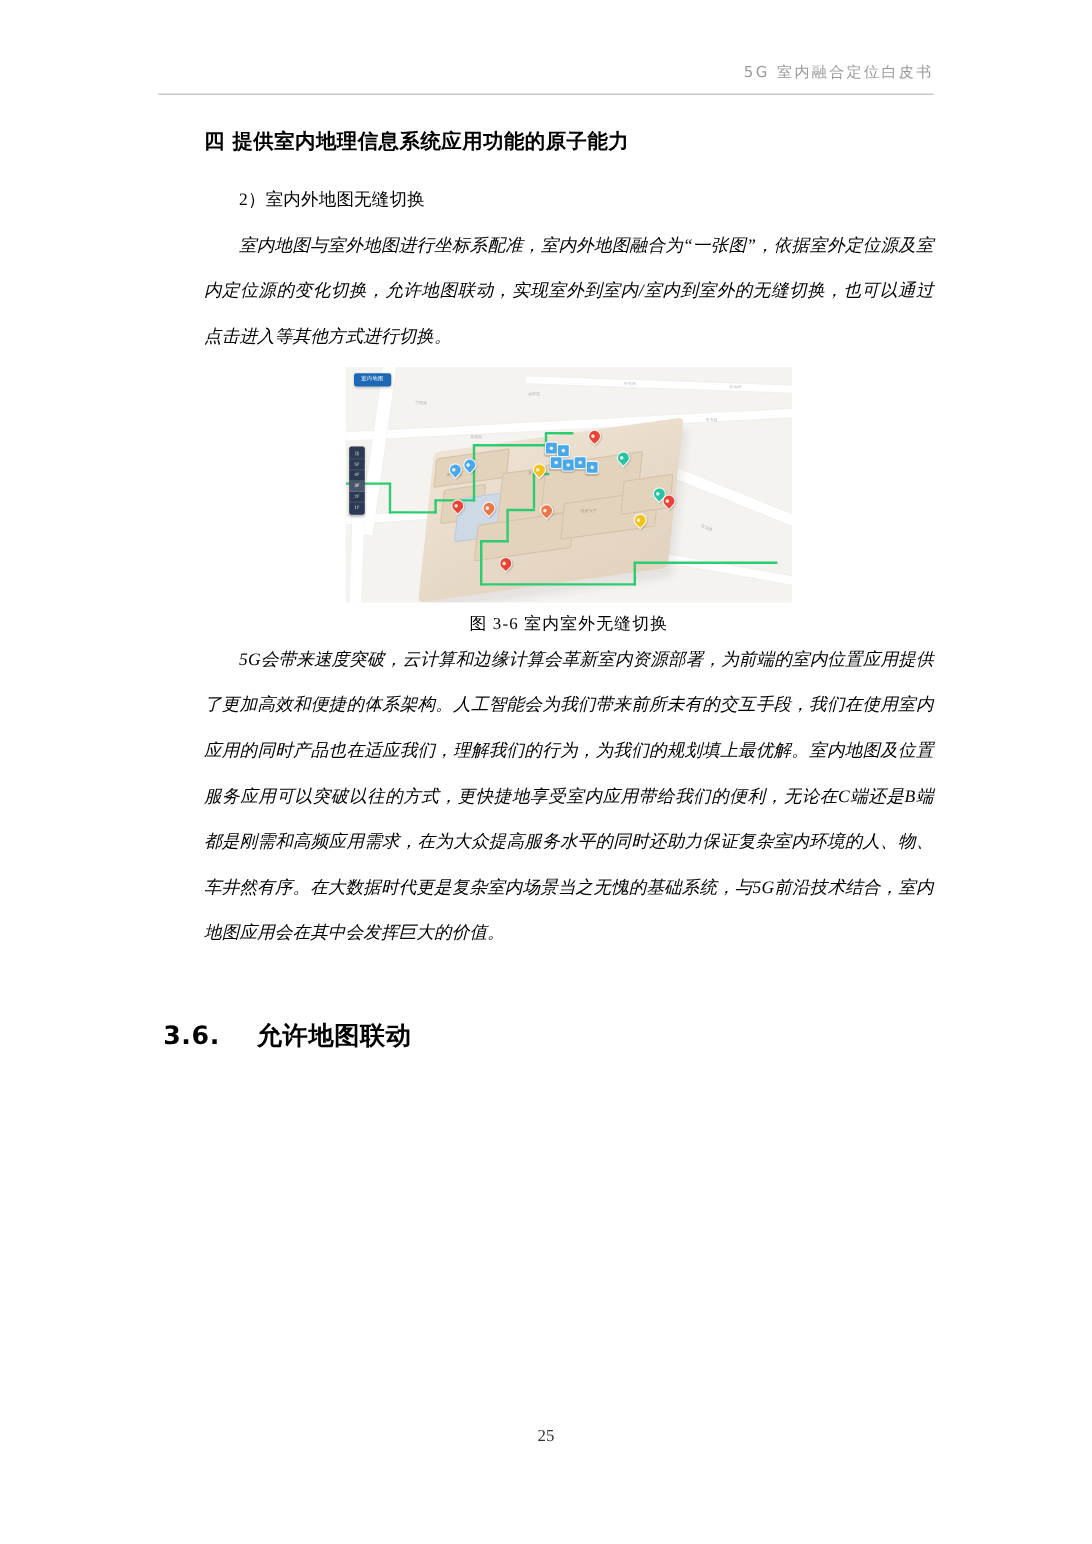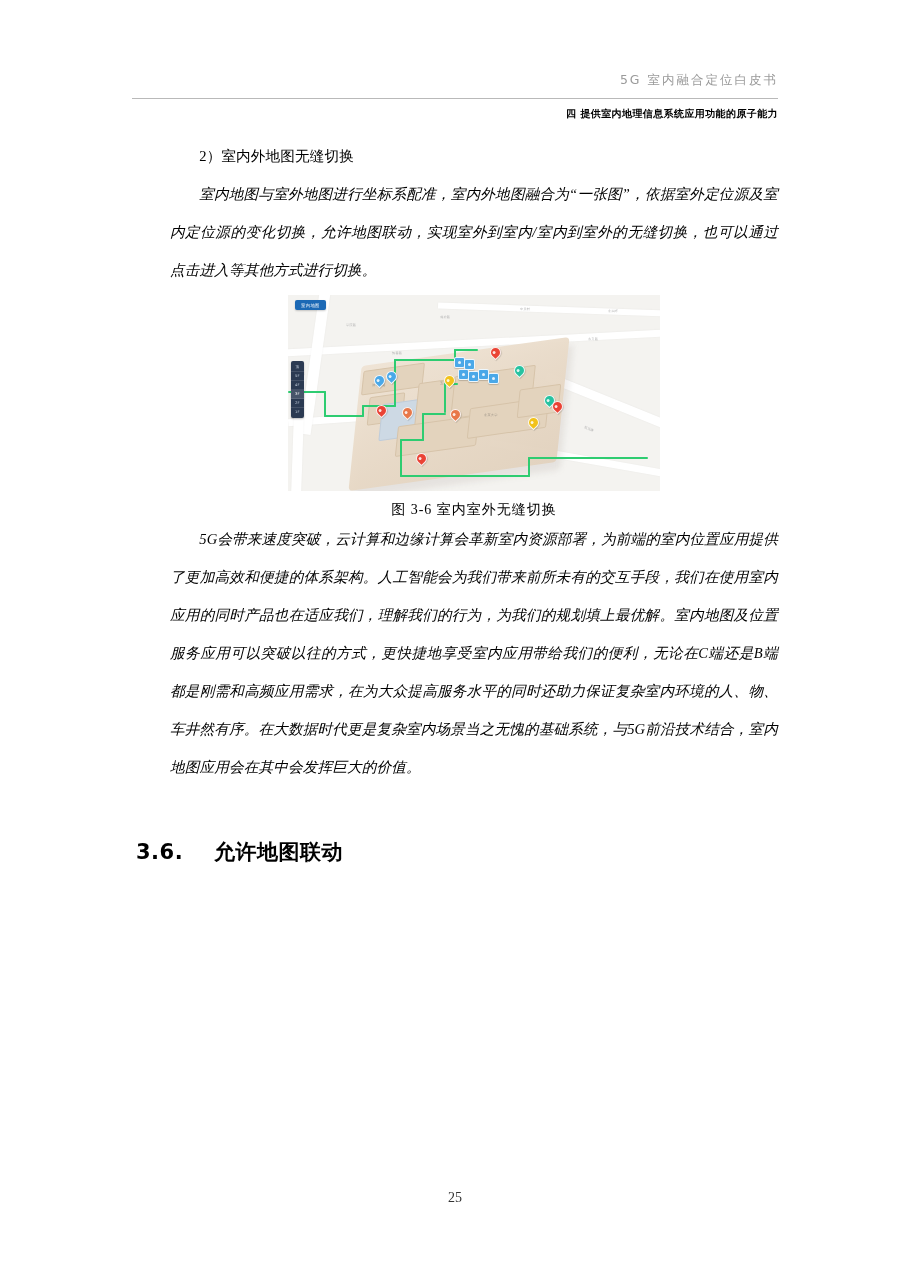--- a/index.html
+++ b/index.html
@@ -17,21 +17,21 @@
     height: 1287px;
     background: #ffffff;
     overflow: hidden;
     box-sizing: border-box;
   }
 
   
   .header-zone {
     position: absolute;
     left: 132px;
-    top: 72px;
+    top: 52px;
     width: 646px;
     height: 38px;
   }
   .header-text {
     position: absolute;
     right: 0;
     top: 0;
     font-family: "DejaVu Sans", "Liberation Sans", sans-serif;
     font-size: 12.5px;
     letter-spacing: 2px;
@@ -51,25 +51,24 @@
   .content {
     position: absolute;
     left: 170px;
     top: 106px;
     width: 608px;
   }
 
   .sub-heading {
     font-family: "DejaVu Sans", "Liberation Sans", sans-serif;
     font-weight: bold;
-    font-size: 10px;
+    font-size: 17px;
     letter-spacing: 0.4px;
     margin: 0 0 16px 0;
     line-height: 1.5;
-    text-align: right;
   }
 
   p.para {
     margin: 0;
     font-size: 14.6px;
     line-height: 38px;
     text-align: justify;
     text-justify: inter-ideograph;
     letter-spacing: 0.15px;
   }

